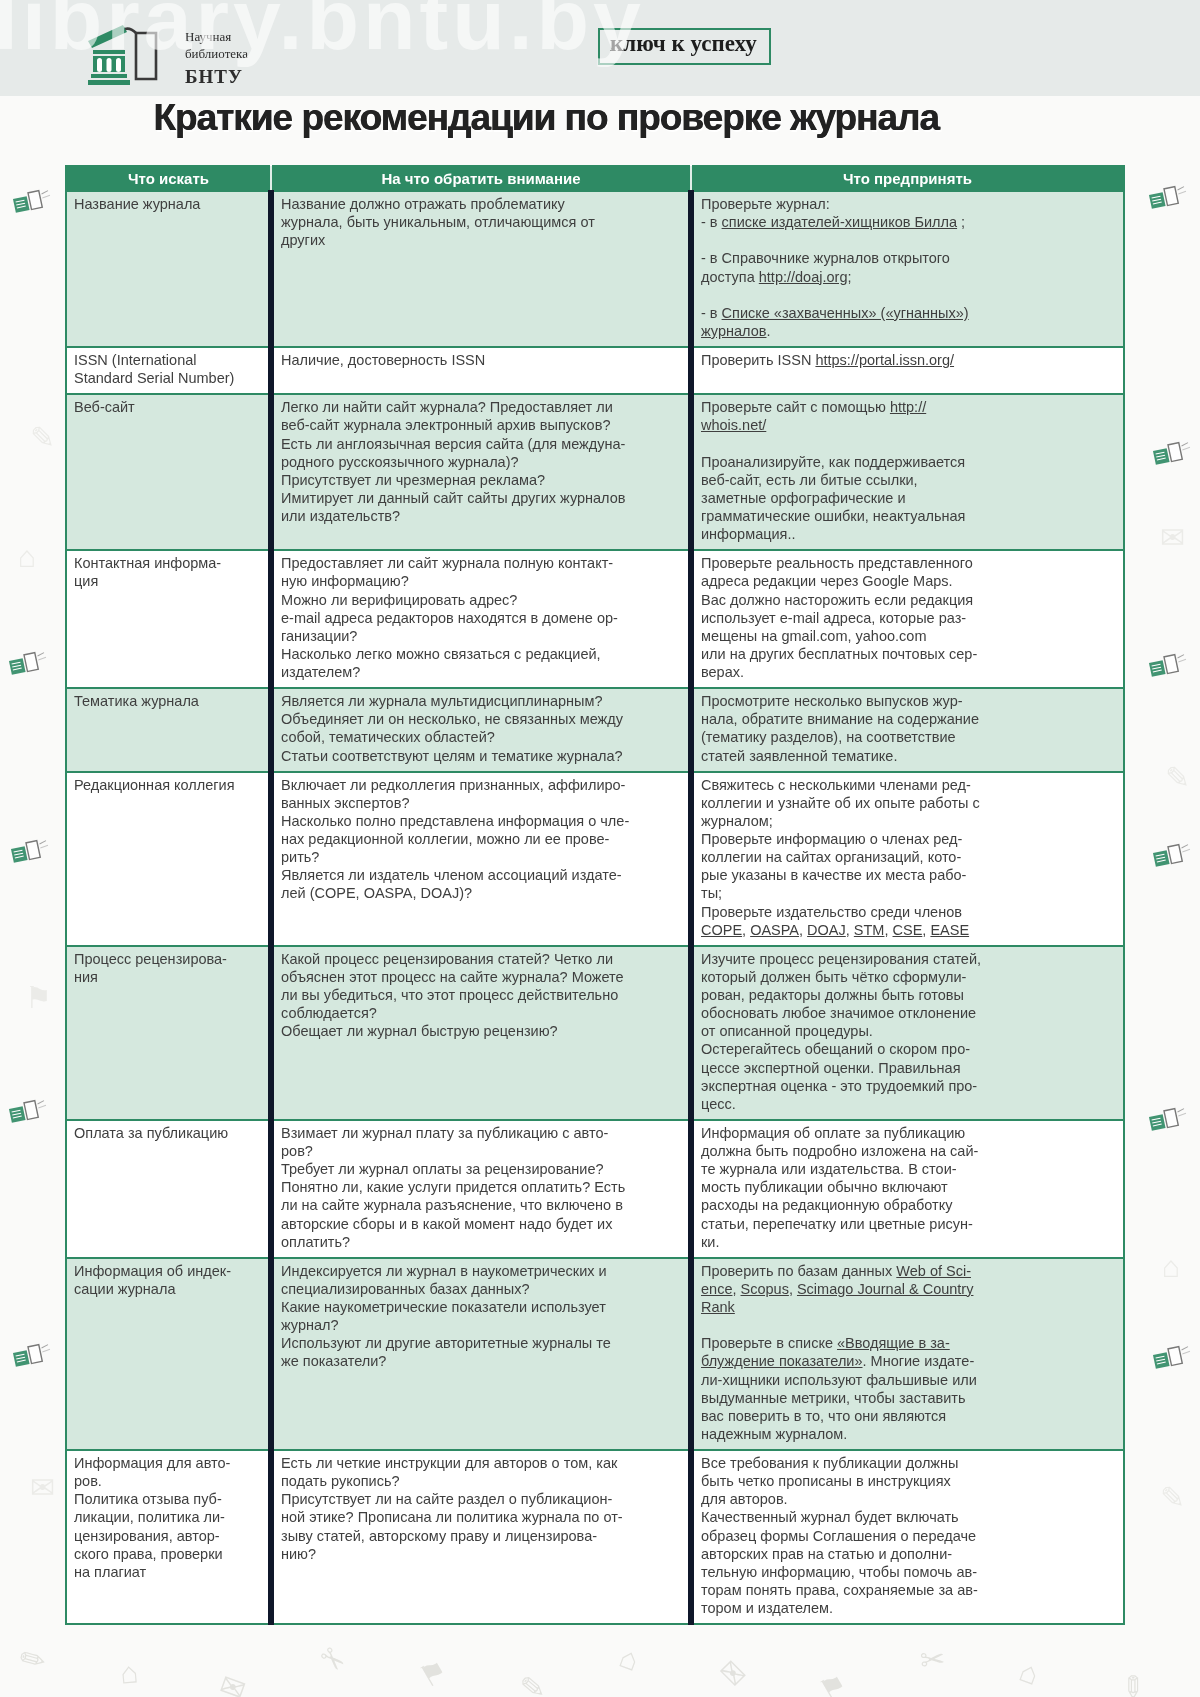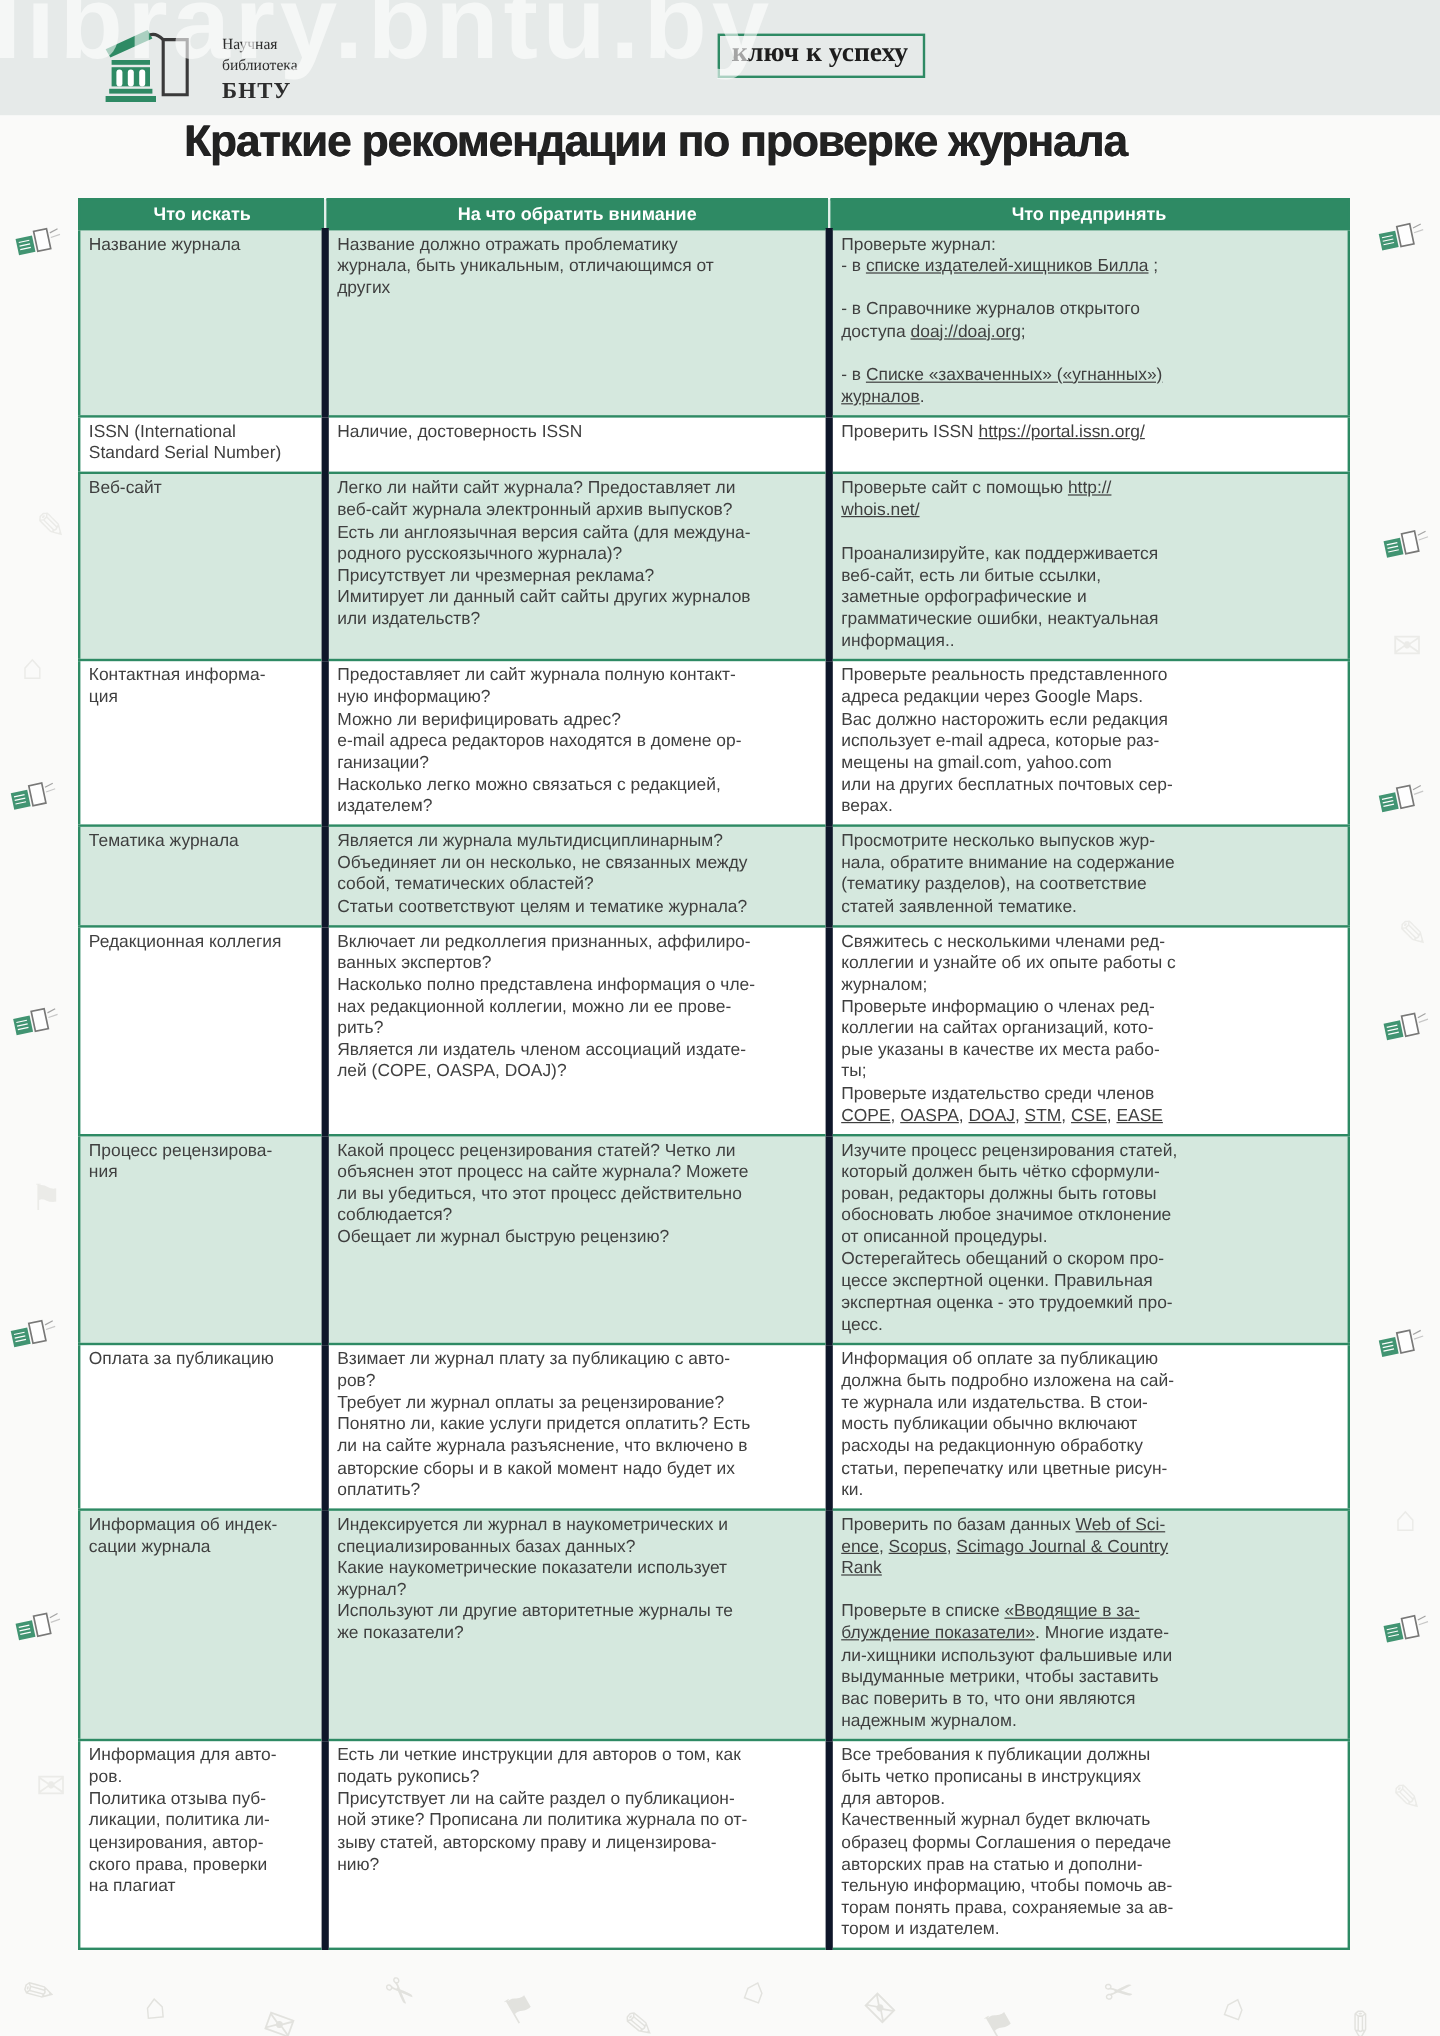--- a/index.html
+++ b/index.html
@@ -113,21 +113,21 @@
   <tbody>
       <tr>
         <td><span>Название журнала</span></td>
         <td><span>Название должно отражать проблематику
 журнала, быть уникальным, отличающимся от
 других</span></td>
         <td><span>Проверьте журнал:
 - в </span><span class="link">списке издателей-хищников Билла</span><span> ;
 
 - в Справочнике журналов открытого
-доступа </span><span class="link">doaj://doaj.org</span><span>;
+доступа </span><span class="link">http://doaj.org</span><span>;
 
 - в </span><span class="link">Списке «захваченных» («угнанных»)
 журналов</span><span>.</span></td>
       </tr>
       <tr>
         <td><span>ISSN (International
 Standard Serial Number)</span></td>
         <td><span>Наличие, достоверность ISSN</span></td>
         <td><span>Проверить ISSN </span><span class="link">https://portal.issn.org/</span></td>
       </tr>

